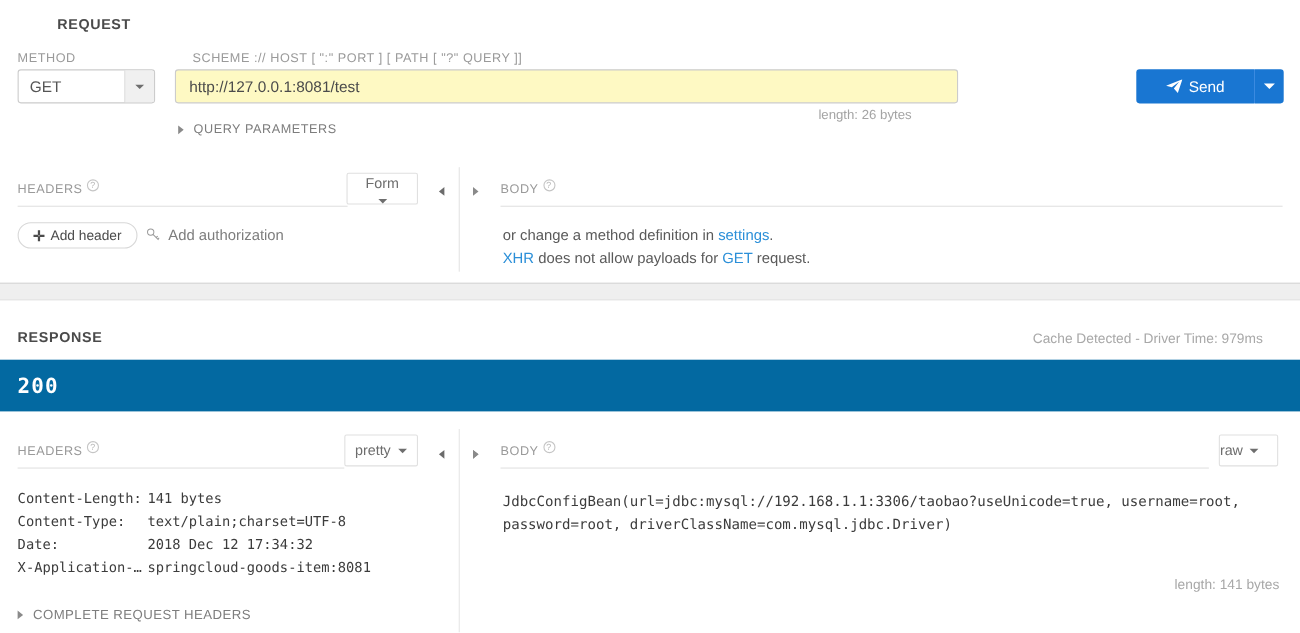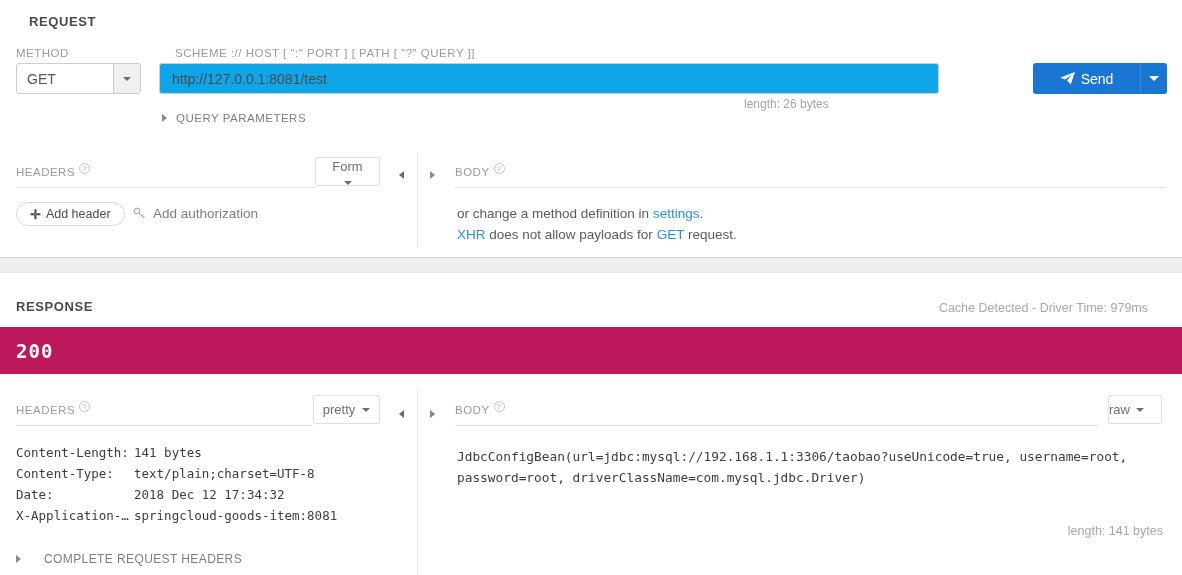--- a/index.html
+++ b/index.html
@@ -61,21 +61,21 @@
     display: inline-block;
     width: 0; height: 0;
     border-top: 4px solid #6e6e6e;
     border-left: 4px solid transparent;
     border-right: 4px solid transparent;
   }
 
   
   #request-section { position: absolute; left: 0; top: 0; width: 1182px; height: 257px; background: #fff; }
 
-  #request-heading { position: absolute; left: 9px; top: 14px; padding-left: 20px; }
+  #request-heading { position: absolute; left: 32px; top: 14px; padding-left: 20px; }
 
   #method-label { position: absolute; left: 16px; top: 47px; }
   #url-label    { position: absolute; left: 175px; top: 47px; }
 
   .method-select {
     position: absolute; left: 16px; top: 63px;
     width: 125px; height: 31px;
     border: 1px solid #ccc;
     border-radius: 3px;
     background: #fff;
@@ -90,24 +90,24 @@
   .method-select .drop {
     width: 27px; height: 100%;
     border-left: 1px solid #ccc;
     background: #f0f0f0;
     display: flex; align-items: center; justify-content: center;
     border-radius: 0 2px 2px 0;
   }
 
   #url-input {
     position: absolute; left: 159px; top: 63px;
-    width: 780px; height: 31px;
+    width: 712px; height: 31px;
     border: 1px solid #ccc;
     border-radius: 3px;
-    background: #0ea5e9;
+    background: #fef9c3;
     font-size: 14px;
     color: #4b4b4b;
     padding: 0 12px;
     font-family: "Liberation Sans", sans-serif;
     outline: none;
   }
   #url-length {
     position: absolute; left: 744px; top: 97px;
     width: 279px; text-align: left;
     font-size: 12px; color: #a4a4a4;
@@ -217,21 +217,21 @@
 
   #response-heading { position: absolute; left: 16px; top: 25px; }
   #cache-info {
     position: absolute; right: 34px; top: 27px;
     font-size: 12.5px; color: #a8a8a8;
   }
 
   #status-banner {
     position: absolute; left: 0; top: 53px;
     width: 1182px; height: 47px;
-    background: #be185d;
+    background: #0369a1;
     display: flex; align-items: center;
   }
   #status-code {
     margin-left: 16px;
     color: #fff;
     font-size: 19px;
     font-weight: bold;
     letter-spacing: 1px;
     font-family: "DejaVu Sans Mono", "Liberation Mono", monospace;
   }
@@ -264,21 +264,21 @@
     font-size: 12.5px;
     color: #3c3c3c;
     line-height: 21px;
   }
   .hdr-row { display: flex; }
   .hdr-key { width: 118px; flex: none; white-space: pre; }
   .hdr-val { white-space: pre; }
 
   #complete-req-headers {
     position: absolute; left: 16px; top: 552px;
-    display: flex; align-items: center; gap: 23px;
+    display: flex; align-items: center; gap: 9px;
     cursor: pointer;
   }
   #complete-req-headers .lbl {
     font-size: 12px; letter-spacing: 0.4px; color: #7d7d7d;
   }
 
   #res-body-arrow { position: absolute; left: 430px; top: 404px; }
   #res-body-title { position: absolute; left: 455px; top: 401px; }
   #res-body-rule {
     position: absolute; left: 455px; top: 425px; width: 644px;

